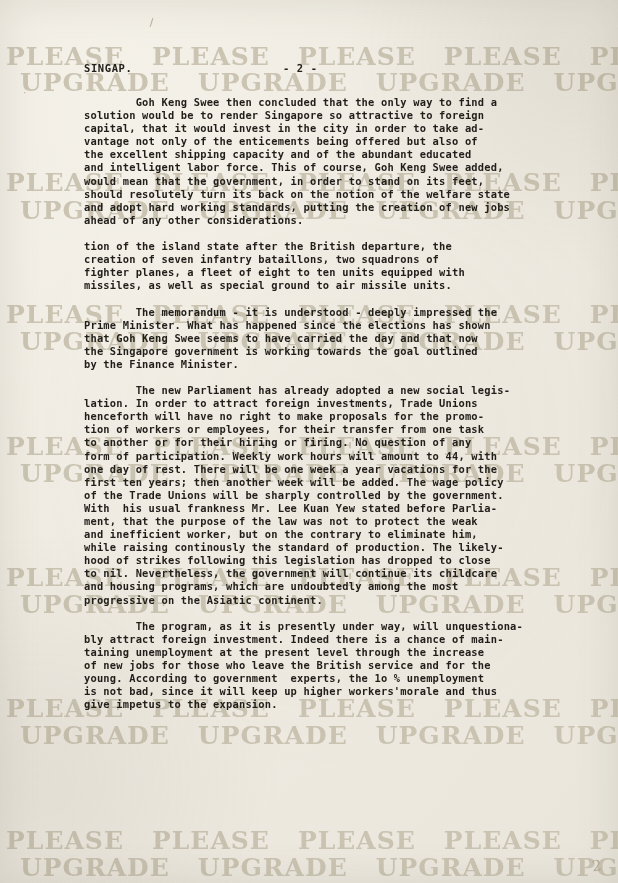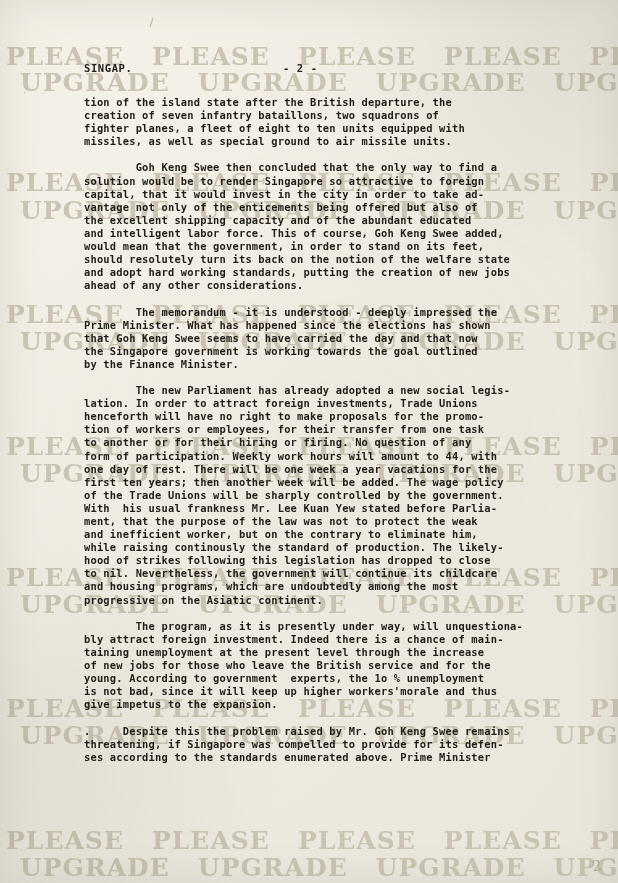--- a/index.html
+++ b/index.html
@@ -157,34 +157,34 @@
   <div class="content">
     <div class="mark-top"></div>
     <div class="mark-left1">·</div>
 
     <div class="hdr">
       <div class="hdr-left">SINGAP.</div>
       <div class="hdr-page">- 2 -</div>
     </div>
 
     <div class="body-text">
-      <p class="para">tion of the island state after the British departure, the
-creation of seven infantry bataillons, two squadrons of
-fighter planes, a fleet of eight to ten units equipped with
-missiles, as well as special ground to air missile units.</p>
       <p class="para">        Goh Keng Swee then concluded that the only way to find a
 solution would be to render Singapore so attractive to foreign
 capital, that it would invest in the city in order to take ad-
 vantage not only of the enticements being offered but also of
 the excellent shipping capacity and of the abundant educated
 and intelligent labor force. This of course, Goh Keng Swee added,
 would mean that the government, in order to stand on its feet,
 should resolutely turn its back on the notion of the welfare state
 and adopt hard working standards, putting the creation of new jobs
 ahead of any other considerations.</p>
+      <p class="para">tion of the island state after the British departure, the
+creation of seven infantry bataillons, two squadrons of
+fighter planes, a fleet of eight to ten units equipped with
+missiles, as well as special ground to air missile units.</p>
       <p class="para">        The memorandum - it is understood - deeply impressed the
 Prime Minister. What has happened since the elections has shown
 that Goh Keng Swee seems to have carried the day and that now
 the Singapore government is working towards the goal outlined
 by the Finance Minister.</p>
       <p class="para">        The new Parliament has already adopted a new social legis-
 lation. In order to attract foreign investments, Trade Unions
 henceforth will have no right to make proposals for the promo-
 tion of workers or employees, for their transfer from one task
 to another or for their hiring or firing. No question of any
@@ -200,23 +200,20 @@
 to nil. Nevertheless, the government will continue its childcare
 and housing programs, which are undoubtedly among the most
 progressive on the Asiatic continent.</p>
       <p class="para">        The program, as it is presently under way, will unquestiona-
 bly attract foreign investment. Indeed there is a chance of main-
 taining unemployment at the present level through the increase
 of new jobs for those who leave the British service and for the
 young. According to government  experts, the 1o % unemployment
 is not bad, since it will keep up higher workers'morale and thus
 give impetus to the expansion.</p>
-      <p class="para">.     Despite this the problem raised by Mr. Goh Keng Swee remains
-threatening, if Singapore was compelled to provide for its defen-
-ses according to the standards enumerated above. Prime Minister</p>
     </div>
 
     <div class="corner-num">2</div>
   </div>
 
   <div class="grain"></div>
   <div class="edge-shadow"></div>
 </div>
 
 </body></html>

